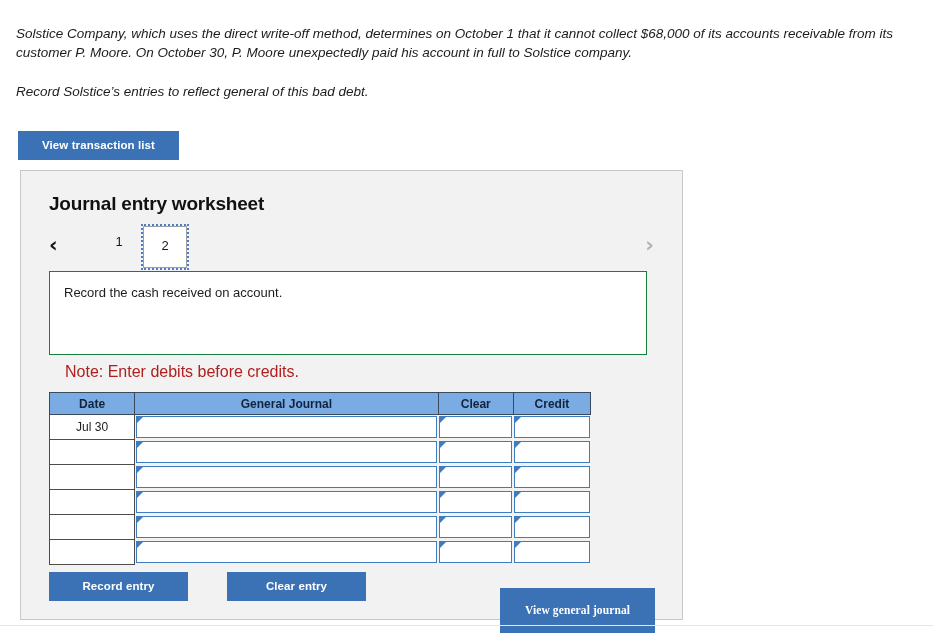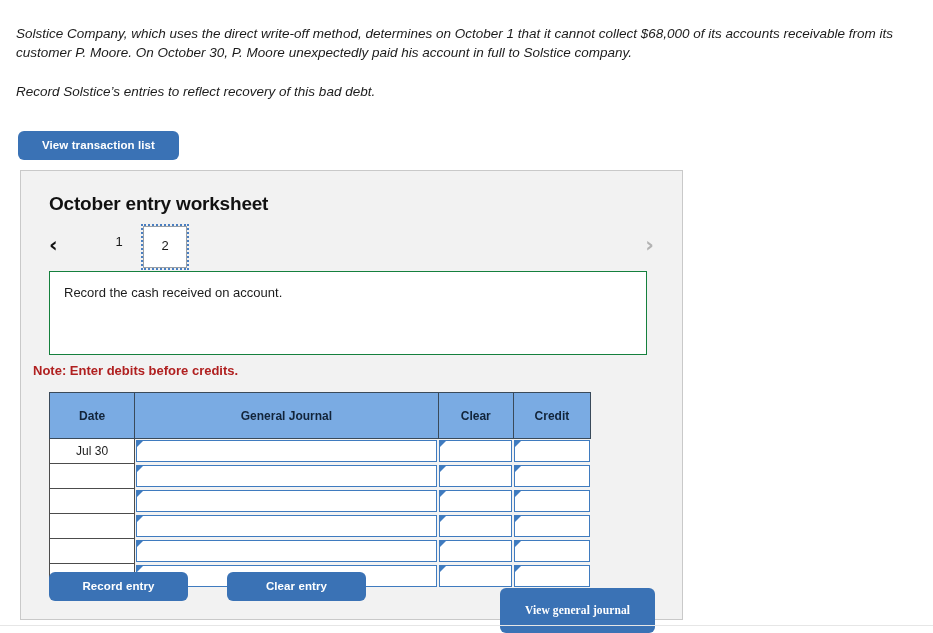--- a/index.html
+++ b/index.html
@@ -34,21 +34,21 @@
     margin-top: 20px;
   }
 
   
   .btn {
     background: #3a72b5;
     color: #ffffff;
     font-weight: bold;
     font-size: 11.5px;
     border: none;
-    border-radius: 6px;
+    border-radius: 0;
     text-align: center;
     cursor: pointer;
     font-family: "Liberation Sans", sans-serif;
     letter-spacing: 0.1px;
     line-height: 1;
     padding: 0;
   }
   .btn-view-transaction {
     position: absolute;
     left: 18px;
@@ -146,44 +146,44 @@
     position: absolute;
     left: 14px;
     top: 13px;
     font-size: 13px;
     color: #1c1c1c;
   }
 
   
   .note {
     position: absolute;
-    left: 12px;
+    left: 44px;
     top: 192px;
-    font-size: 13px;
-    font-weight: bold;
+    font-size: 16px;
+    font-weight: normal;
     color: #b02020;
   }
 
   
   .journal {
     position: absolute;
     left: 28px;
     top: 221px;
     width: 542px;
     border-collapse: collapse;
     table-layout: fixed;
   }
   .journal th {
     background: #7aabe3;
     border: 1px solid #3a4a5a;
     font-size: 12px;
     font-weight: bold;
     color: #12243a;
     height: 21px;
-    padding: 12px;
+    padding: 0;
     text-align: center;
   }
   .journal td {
     border: 1px solid #4c4c4c;
     padding: 0;
     height: 24px;
     background: #ffffff;
   }
   .col-date   { width: 85px; }
   .col-gj     { width: 303px; }
@@ -252,28 +252,28 @@
     width: 933px;
     height: 1px;
     background: #e6e6e6;
   }
 </style>
 </head>
 <body>
 
 <div class="problem">
   <p class="first">Solstice Company, which uses the direct write-off method, determines on October 1 that it cannot collect $68,000 of its accounts receivable from its customer P. Moore. On October 30, P. Moore unexpectedly paid his account in full to Solstice company.</p>
-  <p class="second">Record Solstice’s entries to reflect recovery of this bad debt.</p>
+  <p class="second">Record Solstice’s entries to reflect general of this bad debt.</p>
 </div>
 
 <button class="btn btn-view-transaction">View transaction list</button>
 
 <div class="panel">
 
-  <div class="panel-title">October entry worksheet</div>
+  <div class="panel-title">Journal entry worksheet</div>
 
   <div class="tabstrip">
     <div class="chev chev-left">‹</div>
 
     <div class="tab tab-1">1</div>
 
     <div class="tab tab-2">2</div>
 
     <div class="chev chev-right">›</div>
   </div>

